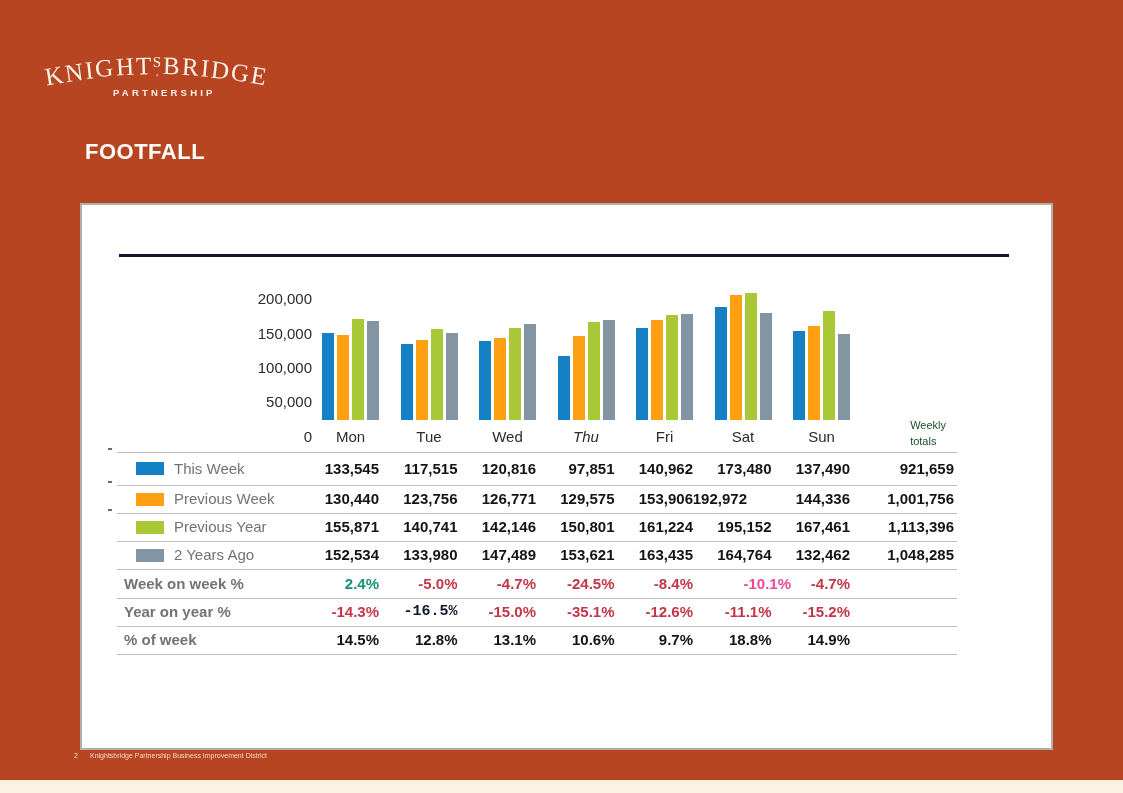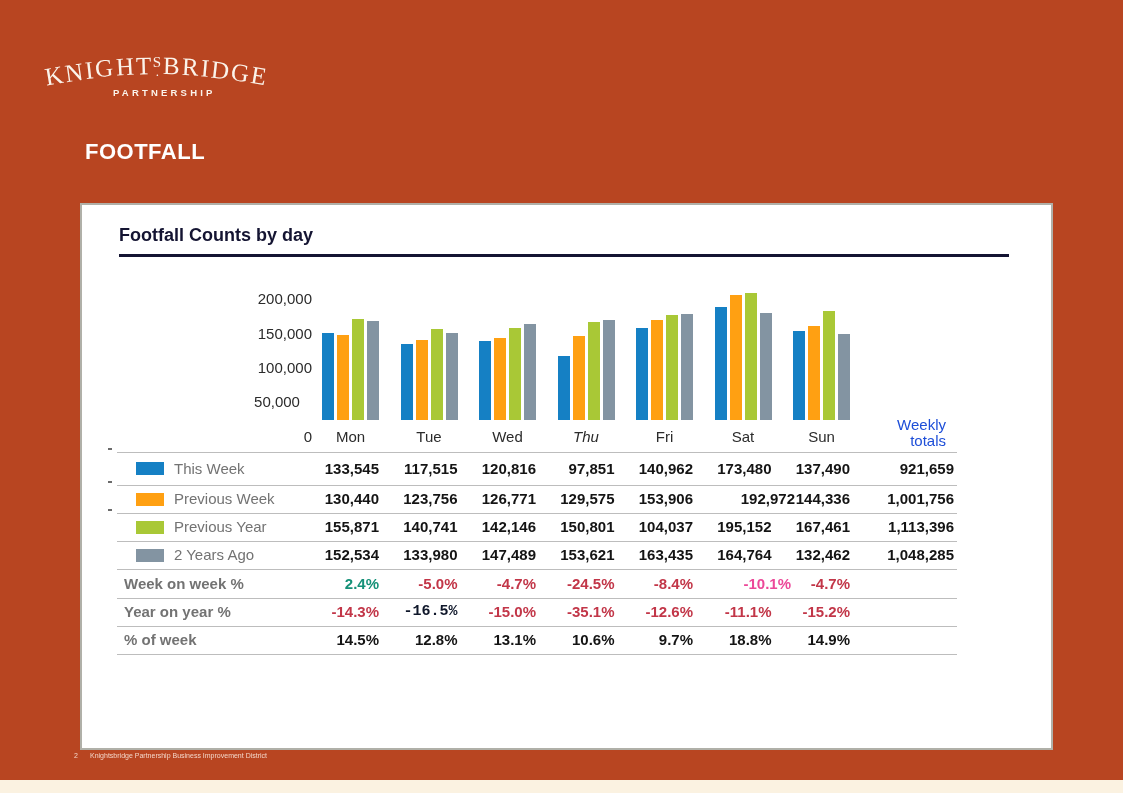--- a/index.html
+++ b/index.html
@@ -21,22 +21,22 @@
 
   
   .panel{position:absolute;left:80px;top:203px;width:969px;height:543px;background:#ffffff;
     border:2px solid #b0b0a8;}
   .chart-title{position:absolute;left:37px;top:20px;font-size:18px;font-weight:bold;color:#141432;}
   .chart-underline{position:absolute;left:37px;top:49px;width:890px;height:2.5px;background:#141432;}
 
   .ytick{position:absolute;width:70px;text-align:right;font-size:15px;color:#2b2b2b;line-height:16px;}
   .bar{position:absolute;}
   .day-label{position:absolute;width:70px;text-align:center;font-size:15px;color:#2b2b2b;line-height:16px;}
-  .weekly-header{position:absolute;right:105px;top:212px;text-align:right;font-size:15px;
-    color:#1d4ed8;line-height:16px;}
+  .weekly-header{position:absolute;right:105px;top:212px;font-size:11px;
+    color:#14532d;line-height:16px;}
 
   .t-sep{position:absolute;left:35px;width:840px;height:1px;background:#bdbdbd;}
   .t-stub{position:absolute;left:26px;width:4px;height:2px;background:#6b6b6b;}
   .t-row{position:absolute;left:0;width:969px;}
   .t-swatch{position:absolute;left:54px;width:28px;height:13px;}
   .t-label{position:absolute;font-size:15px;color:#737373;white-space:nowrap;}
   .t-cell{position:absolute;width:72px;text-align:right;font-size:15px;font-weight:bold;color:#141414;white-space:nowrap;}
 
   
   .page-num{position:absolute;left:74px;top:752px;font-size:7px;color:rgba(250,230,218,.9);}
@@ -49,27 +49,26 @@
 <div class="page">
 
   <div>
     <div class="logo-arc" id="logo-arc"><span style="transform: translateY(10.08px) rotate(-9.6deg);">K</span><span style="transform: translateY(7px) rotate(-8deg);">N</span><span style="transform: translateY(4.48px) rotate(-6.4deg);">I</span><span style="transform: translateY(2.52px) rotate(-4.8deg);">G</span><span style="transform: translateY(1.12px) rotate(-3.2deg);">H</span><span style="transform: translateY(0.28px) rotate(-1.6deg);">T</span><span class="logo-s" style="transform: translateY(-7px) rotate(0deg);">S</span><span style="transform: translateY(0.28px) rotate(1.6deg);">B</span><span style="transform: translateY(1.12px) rotate(3.2deg);">R</span><span style="transform: translateY(2.52px) rotate(4.8deg);">I</span><span style="transform: translateY(4.48px) rotate(6.4deg);">D</span><span style="transform: translateY(7px) rotate(8deg);">G</span><span style="transform: translateY(10.08px) rotate(9.6deg);">E</span></div>
     <div class="logo-sub">PARTNERSHIP</div>
   </div>
 
   <div class="title">FOOTFALL</div>
 
   <div class="panel">
-    <div class="chart-title">Footfall Counts by day</div>
     <div class="chart-underline"></div>
     <div id="chart">
         <div class="ytick" style="left: 160px; top: 86px;">200,000</div>
         <div class="ytick" style="left: 160px; top: 121px;">150,000</div>
         <div class="ytick" style="left: 160px; top: 155px;">100,000</div>
-        <div class="ytick" style="left: 160px; top: 189px; text-align: center;">50,000</div>
+        <div class="ytick" style="left: 160px; top: 189px;">50,000</div>
         <div class="ytick" style="left: 160px; top: 224px;">0</div>
         <div class="bar" style="left: 240px; top: 128px; width: 12px; height: 87px; background: rgb(21, 128, 196);"></div>
         <div class="bar" style="left: 255px; top: 130px; width: 12px; height: 85px; background: rgb(255, 160, 18);"></div>
         <div class="bar" style="left: 270px; top: 114px; width: 12px; height: 101px; background: rgb(169, 200, 54);"></div>
         <div class="bar" style="left: 285px; top: 116px; width: 12px; height: 99px; background: rgb(131, 148, 162);"></div>
         <div class="day-label" style="left: 233.5px; top: 224px;">Mon</div>
         <div class="bar" style="left: 318.5px; top: 139px; width: 12px; height: 76px; background: rgb(21, 128, 196);"></div>
         <div class="bar" style="left: 333.5px; top: 135px; width: 12px; height: 80px; background: rgb(255, 160, 18);"></div>
         <div class="bar" style="left: 348.5px; top: 124px; width: 12px; height: 91px; background: rgb(169, 200, 54);"></div>
         <div class="bar" style="left: 363.5px; top: 128px; width: 12px; height: 87px; background: rgb(131, 148, 162);"></div>
@@ -129,32 +128,32 @@
           <div class="t-cell" style="left: 782px; width: 90px; line-height: 33px;">921,659</div>
         </div>
         <div class="t-row" style="top: 280px; height: 28px;">
           <div class="t-swatch" style="top: 7.5px; background: rgb(255, 160, 18);"></div>
           <div class="t-label" style="left: 92px; line-height: 28px;">Previous Week</div>
           <div class="t-cell" style="left: 225px; line-height: 28px;">130,440</div>
           <div class="t-cell" style="left: 303.5px; line-height: 28px;">123,756</div>
           <div class="t-cell" style="left: 382px; line-height: 28px;">126,771</div>
           <div class="t-cell" style="left: 460.5px; line-height: 28px;">129,575</div>
           <div class="t-cell" style="left: 539px; line-height: 28px;">153,906</div>
-          <div class="t-cell" style="left: 641px; line-height: 28px;">192,972</div>
+          <div class="t-cell" style="left: 593px; line-height: 28px;">192,972</div>
           <div class="t-cell" style="left: 696px; line-height: 28px;">144,336</div>
           <div class="t-cell" style="left: 782px; width: 90px; line-height: 28px;">1,001,756</div>
         </div>
         <div class="t-row" style="top: 308px; height: 28px;">
           <div class="t-swatch" style="top: 7.5px; background: rgb(169, 200, 54);"></div>
           <div class="t-label" style="left: 92px; line-height: 28px;">Previous Year</div>
           <div class="t-cell" style="left: 225px; line-height: 28px;">155,871</div>
           <div class="t-cell" style="left: 303.5px; line-height: 28px;">140,741</div>
           <div class="t-cell" style="left: 382px; line-height: 28px;">142,146</div>
           <div class="t-cell" style="left: 460.5px; line-height: 28px;">150,801</div>
-          <div class="t-cell" style="left: 539px; line-height: 28px;">104,037</div>
+          <div class="t-cell" style="left: 539px; line-height: 28px;">161,224</div>
           <div class="t-cell" style="left: 617.5px; line-height: 28px;">195,152</div>
           <div class="t-cell" style="left: 696px; line-height: 28px;">167,461</div>
           <div class="t-cell" style="left: 782px; width: 90px; line-height: 28px;">1,113,396</div>
         </div>
         <div class="t-row" style="top: 336px; height: 28px;">
           <div class="t-swatch" style="top: 7.5px; background: rgb(131, 148, 162);"></div>
           <div class="t-label" style="left: 92px; line-height: 28px; text-align: center;">2 Years Ago</div>
           <div class="t-cell" style="left: 225px; line-height: 28px;">152,534</div>
           <div class="t-cell" style="left: 303.5px; line-height: 28px;">133,980</div>
           <div class="t-cell" style="left: 382px; line-height: 28px;">147,489</div>

